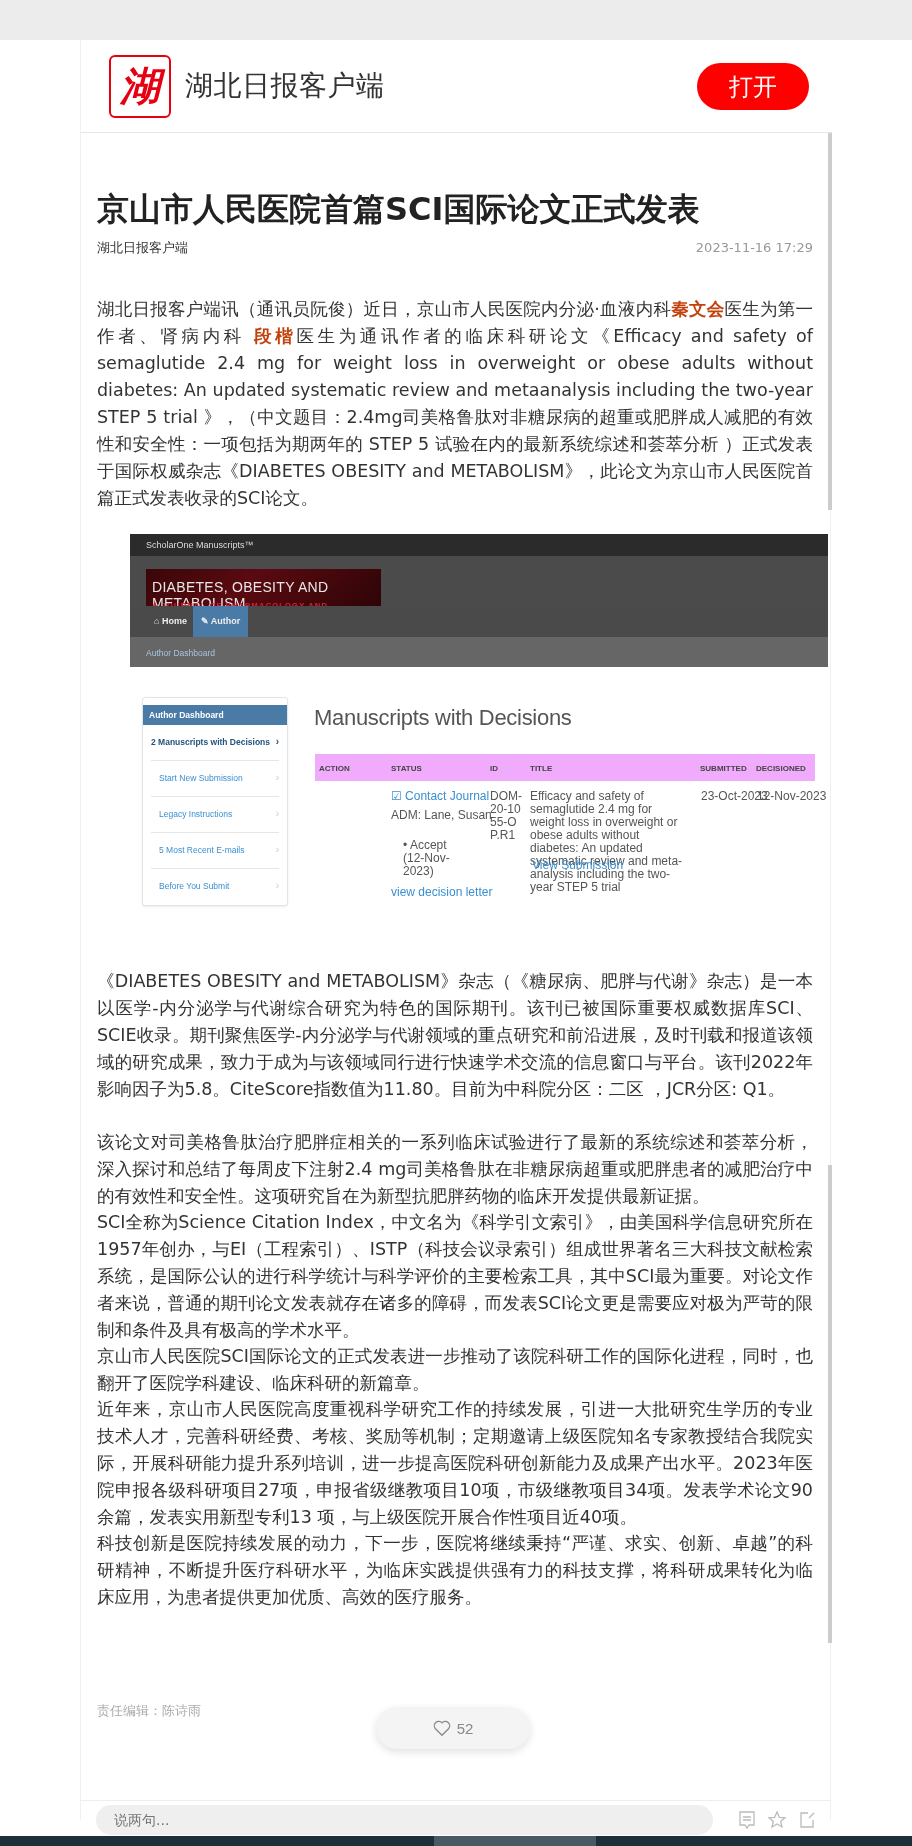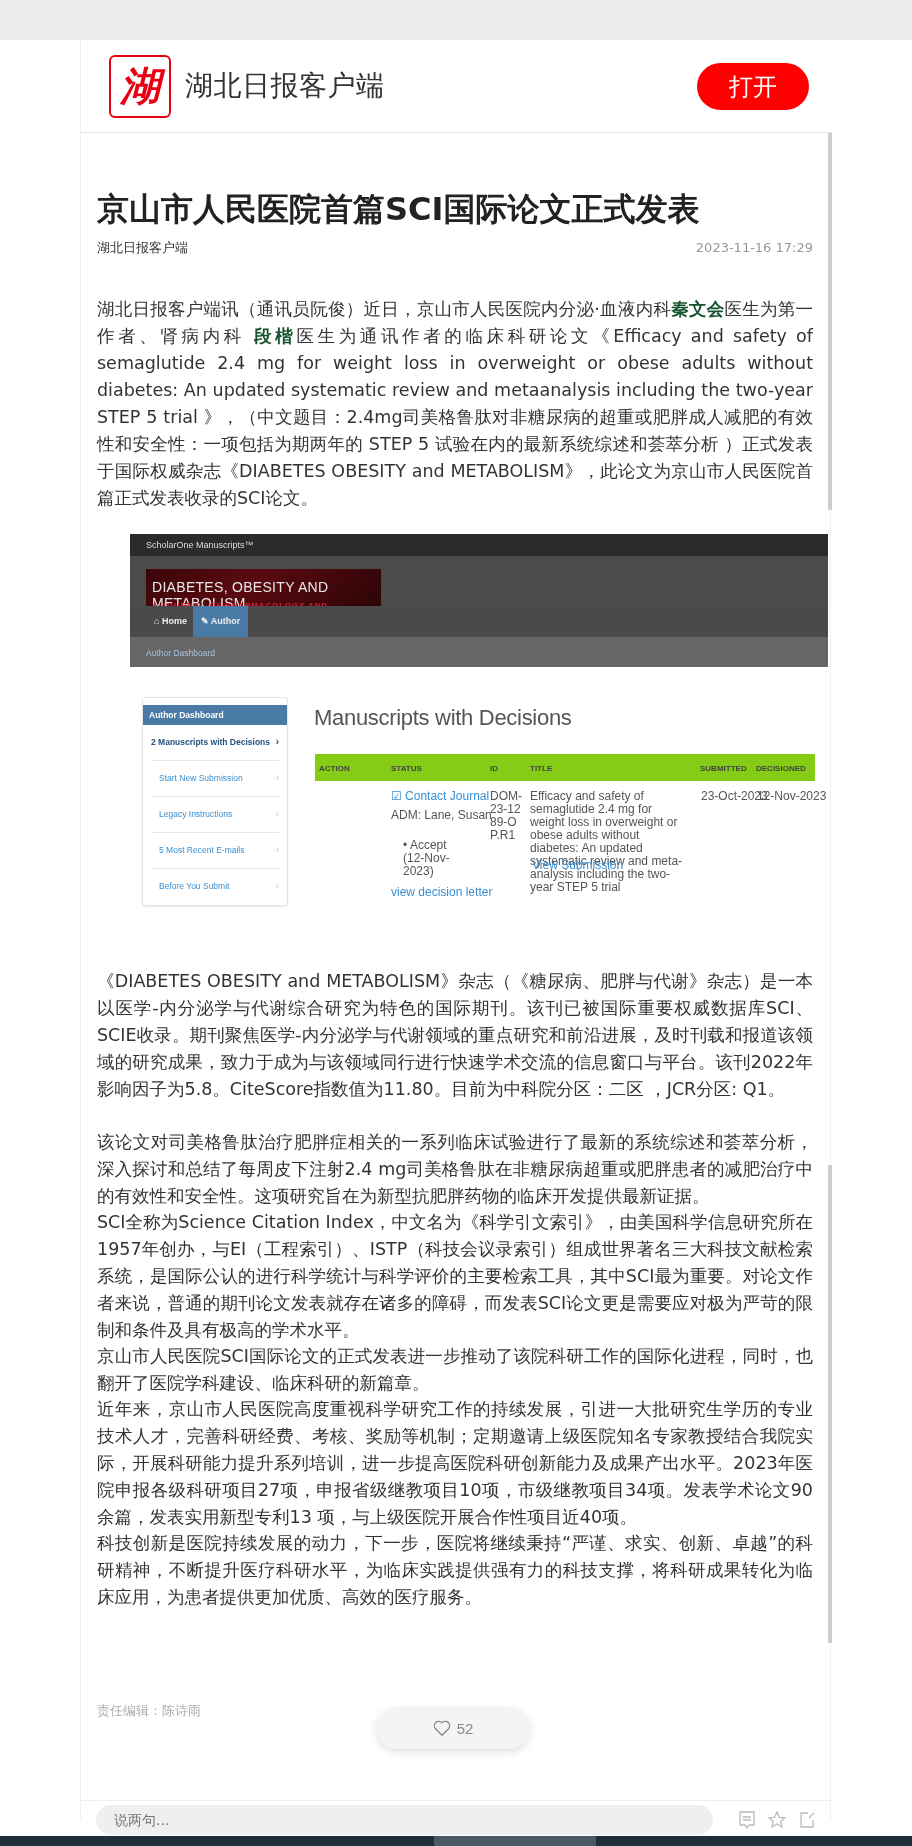--- a/index.html
+++ b/index.html
@@ -10,21 +10,21 @@
   .appbar { position: absolute; left: 0; top: 0; width: 751px; height: 93px; border-bottom: 1px solid #e6e6e6; background: #fff; }
   .logo { position: absolute; left: 28px; top: 15px; width: 62px; height: 63px; border: 2.5px solid #e60012; border-radius: 6px; display: flex; align-items: center; justify-content: center; color: #e60012; font-family: "DejaVu Serif", serif; font-weight: bold; font-size: 40px; font-style: italic; }
   .appname { position: absolute; left: 104px; top: 27px; font-size: 28px; color: #333; letter-spacing: 0.5px; }
   .openbtn { position: absolute; left: 616px; top: 23px; width: 112px; height: 47px; background: #ff0000; color: #fff; border-radius: 24px; font-size: 24px; display: flex; align-items: center; justify-content: center; border: none; }
   .scrollbar { position: absolute; width: 4px; background: #cccccc; }
   .content { position: absolute; left: 16px; top: 93px; width: 716px; }
   .title { position: absolute; left: 0; top: 55px; font-size: 32px; font-weight: bold; color: #222; }
   .source { position: absolute; left: 0; top: 106px; font-size: 13px; color: #333; }
   .date { position: absolute; right: 0; top: 107px; font-size: 13px; color: #999; }
   .para { position: absolute; left: 0; width: 716px; font-size: 17.5px; line-height: 27px; color: #333; text-align: justify; }
-  .para b { color: #14532d; margin-top: 6px; }
+  .para b { color: #c2410c; margin-top: 6px; }
   .editor { position: absolute; left: 0; top: 1569px; font-size: 13px; color: #aaa; }
   
   .shot { position: absolute; left: 33px; top: 401px; width: 698px; height: 405px; background: #fff; font-family: "Liberation Sans", sans-serif; overflow: hidden; }
   .s-top { position: absolute; left: 0; top: 0; width: 698px; height: 22px; background: #2b2b2b; color: #ddd; font-size: 9px; }
   .s-top .brand { position: absolute; left: 16px; top: 6px; }
   .s-top .menu { position: absolute; right: 20px; top: 0; height: 22px; display: flex; }
   .s-top .menu span { padding: 6px 5px; border-left: 1px solid #444; }
   .s-banner { position: absolute; left: 0; top: 22px; width: 698px; height: 50px; background: #4b4b4b; }
   .s-banner .jbox { position: absolute; left: 16px; top: 0; width: 235px; height: 50px; background: linear-gradient(135deg, #3a0608, #5a0a10 40%, #2a0406); margin-top: 13px; }
   .s-banner .jname { position: absolute; left: 6px; top: 10px; color: #e8e8e8; font-size: 14px; letter-spacing: 0.3px; }
@@ -35,21 +35,21 @@
   .s-sub { position: absolute; left: 0; top: 103px; width: 698px; height: 30px; background: #666; color: #a8c4de; font-size: 8.5px; }
   .s-sub span { position: absolute; left: 16px; top: 11px; }
   .s-side { position: absolute; left: 12px; top: 163px; width: 146px; height: 209px; border: 1px solid #e4e4e4; border-radius: 3px; background: #fff; box-shadow: 0 1px 2px rgba(0,0,0,0.08); }
   .s-side .head { height: 20px; background: #4a7aa6; color: #fff; font-size: 8.5px; font-weight: bold; padding: 5px 6px; margin-top: 7px; }
   .s-side .item { height: 36px; margin: 0 8px; border-bottom: 1px solid #e6e6e6; font-size: 8.5px; color: #3a8fd0; position: relative; padding: 12px 0 0 8px; }
   .s-side .item.active { color: #25527e; font-weight: bold; padding-left: 0; }
   .s-side .item .chev { position: absolute; right: 0; top: 11px; color: #bcd; font-size: 10px; }
   .s-side .item.active .chev { color: #25527e; }
   .s-side .item:last-child { border-bottom: none; }
   .s-h { position: absolute; left: 184px; top: 171px; font-size: 22px; color: #555; font-weight: 300; letter-spacing: -0.3px; }
-  .s-th { position: absolute; left: 185px; top: 220px; width: 500px; height: 27px; background: #84cc16; font-size: 8px; font-weight: bold; color: #444; }
+  .s-th { position: absolute; left: 185px; top: 220px; width: 500px; height: 27px; background: #f0abfc; font-size: 8px; font-weight: bold; color: #444; }
   .s-th span { position: absolute; top: 10px; }
   .s-td { position: absolute; font-size: 12px; color: #555; line-height: 13px; }
   .s-link { color: #3a8fd0; }
   
   .like { position: absolute; left: 376px; top: 1707px; width: 154px; height: 42px; background: #f4f4f4; border-radius: 21px; box-shadow: 0 3px 8px rgba(0,0,0,0.12); display: flex; align-items: center; justify-content: center; font-size: 15px; color: #888; border: none; }
   .like svg { margin-right: 6px; }
   .bottombar { position: absolute; left: 80px; top: 1800px; width: 751px; height: 1px; background: #eee; }
   .comment { position: absolute; left: 96px; top: 1805px; width: 617px; height: 30px; background: #efefef; border-radius: 15px; font-size: 14px; color: #0369a1; padding: 8px 18px; border: none; font-family: "DejaVu Sans", sans-serif; }
   .ico { position: absolute; top: 1810px; width: 20px; height: 20px; }
   .taskbar { position: absolute; left: 0; top: 1836px; width: 912px; height: 10px; background: #1e2f3a; }
@@ -107,21 +107,21 @@
         <span style="left:76px">STATUS</span>
         <span style="left:175px">ID</span>
         <span style="left:215px">TITLE</span>
         <span style="left:385px">SUBMITTED</span>
         <span style="left:441px">DECISIONED</span>
       </div>
       <div class="s-td s-link" style="left:261px;top:256px">☑ Contact Journal</div>
       <div class="s-td" style="left:261px;top:275px">ADM: Lane, Susan</div>
       <div class="s-td" style="left:273px;top:305px;width:60px">• <span>Accept (12-Nov-2023)</span></div>
       <div class="s-td s-link" style="left:261px;top:352px">view decision letter</div>
-      <div class="s-td" style="left:360px;top:256px;width:35px;word-break:break-all">DOM-23-1289-OP.R1</div>
+      <div class="s-td" style="left:360px;top:256px;width:35px;word-break:break-all">DOM-20-1055-OP.R1</div>
       <div class="s-td" style="left:400px;top:256px;width:160px">Efficacy and safety of semaglutide 2.4 mg for weight loss in overweight or obese adults without diabetes: An updated systematic review and meta-analysis including the two-year STEP 5 trial</div>
       <div class="s-td s-link" style="left:402px;top:325px">View Submission</div>
       <div class="s-td" style="left:571px;top:256px">23-Oct-2023</div>
       <div class="s-td" style="left:627px;top:256px">12-Nov-2023</div>
     </div>
 
     <p class="para" style="top:835px">《DIABETES OBESITY and METABOLISM》杂志（《糖尿病、肥胖与代谢》杂志）是一本以医学-内分泌学与代谢综合研究为特色的国际期刊。该刊已被国际重要权威数据库SCI、SCIE收录。期刊聚焦医学-内分泌学与代谢领域的重点研究和前沿进展，及时刊载和报道该领域的研究成果，致力于成为与该领域同行进行快速学术交流的信息窗口与平台。该刊2022年影响因子为5.8。CiteScore指数值为11.80。目前为中科院分区：二区 ，JCR分区: Q1。</p>
     <p class="para" style="top:996px">该论文对司美格鲁肽治疗肥胖症相关的一系列临床试验进行了最新的系统综述和荟萃分析，深入探讨和总结了每周皮下注射2.4 mg司美格鲁肽在非糖尿病超重或肥胖患者的减肥治疗中的有效性和安全性。这项研究旨在为新型抗肥胖药物的临床开发提供最新证据。</p>
     <p class="para" style="top:1076px">SCI全称为Science Citation Index，中文名为《科学引文索引》，由美国科学信息研究所在1957年创办，与EI（工程索引）、ISTP（科技会议录索引）组成世界著名三大科技文献检索系统，是国际公认的进行科学统计与科学评价的主要检索工具，其中SCI最为重要。对论文作者来说，普通的期刊论文发表就存在诸多的障碍，而发表SCI论文更是需要应对极为严苛的限制和条件及具有极高的学术水平。</p>
     <p class="para" style="top:1210px">京山市人民医院SCI国际论文的正式发表进一步推动了该院科研工作的国际化进程，同时，也翻开了医院学科建设、临床科研的新篇章。</p>

